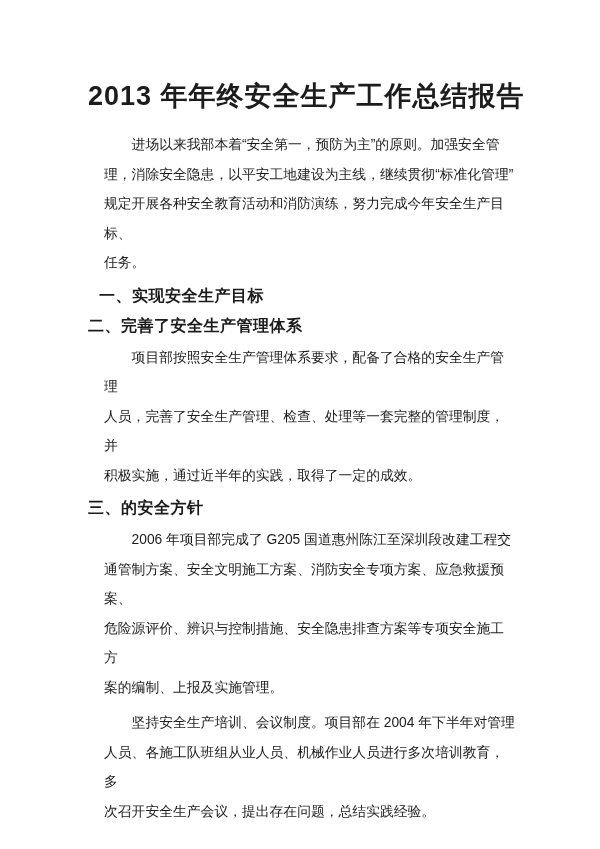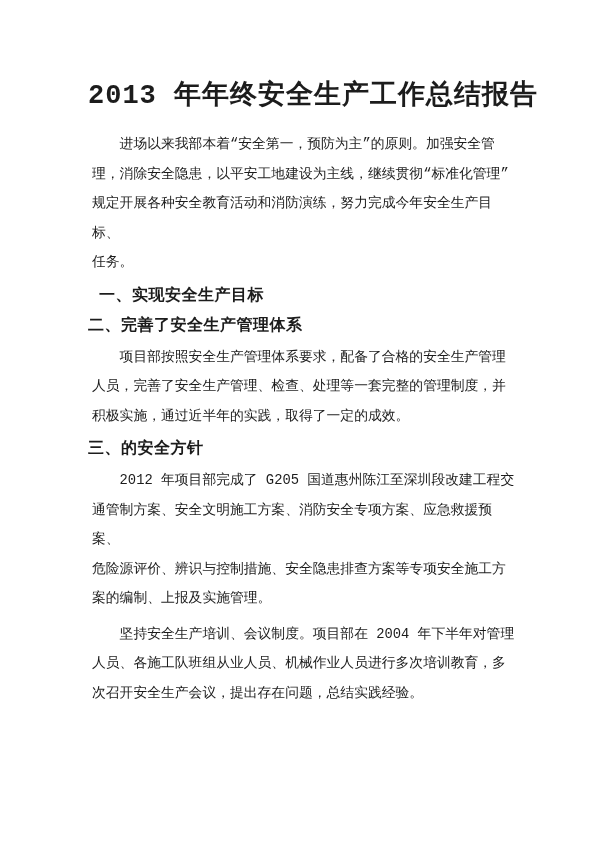--- a/index.html
+++ b/index.html
@@ -8,37 +8,37 @@
     background: #ffffff;
   }
   .page {
     position: relative;
     width: 600px;
     height: 849px;
     box-sizing: border-box;
     margin: 0 auto;
     background: #ffffff;
     color: #1c1c1c;
-    font-family: Liberation Mono, monospace;
+    font-family: Liberation Sans, sans-serif;
     padding: 78px 83px 0 88px;
     overflow: hidden;
   }
   .doc-title {
     font-size: 27px;
     font-weight: bold;
     text-align: center;
     line-height: 36px;
     margin: 0 0 16px 0;
     letter-spacing: 1px;
     white-space: nowrap;
   }
   p.body-para {
     font-size: 13.8px;
     line-height: 29.5px;
-    margin: 0 0 6px 4px;
+    margin: 0 0 6px 16px;
     text-indent: 2em;
     white-space: pre-line;
     text-align: left;
   }
   h2.sec-heading {
     font-size: 16px;
     font-weight: bold;
     line-height: 24px;
     margin: 6px 0 5px 0;
     letter-spacing: 0.5px;
@@ -63,21 +63,21 @@
 
 
   <h2 class="sec-heading">二、完善了安全生产管理体系</h2>
 
   <p class="body-para">项目部按照安全生产管理体系要求，配备了合格的安全生产管理
 人员，完善了安全生产管理、检查、处理等一套完整的管理制度，并
 积极实施，通过近半年的实践，取得了一定的成效。</p>
 
   <h2 class="sec-heading">三、的安全方针</h2>
 
-  <p class="body-para">2012 年项目部完成了 G205 国道惠州陈江至深圳段改建工程交
+  <p class="body-para">2006 年项目部完成了 G205 国道惠州陈江至深圳段改建工程交
 通管制方案、安全文明施工方案、消防安全专项方案、应急救援预案、
 危险源评价、辨识与控制措施、安全隐患排查方案等专项安全施工方
 案的编制、上报及实施管理。</p>
 
   <p class="body-para">坚持安全生产培训、会议制度。项目部在 2004 年下半年对管理
 人员、各施工队班组从业人员、机械作业人员进行多次培训教育，多
 次召开安全生产会议，提出存在问题，总结实践经验。</p>
 
 </div>
 

